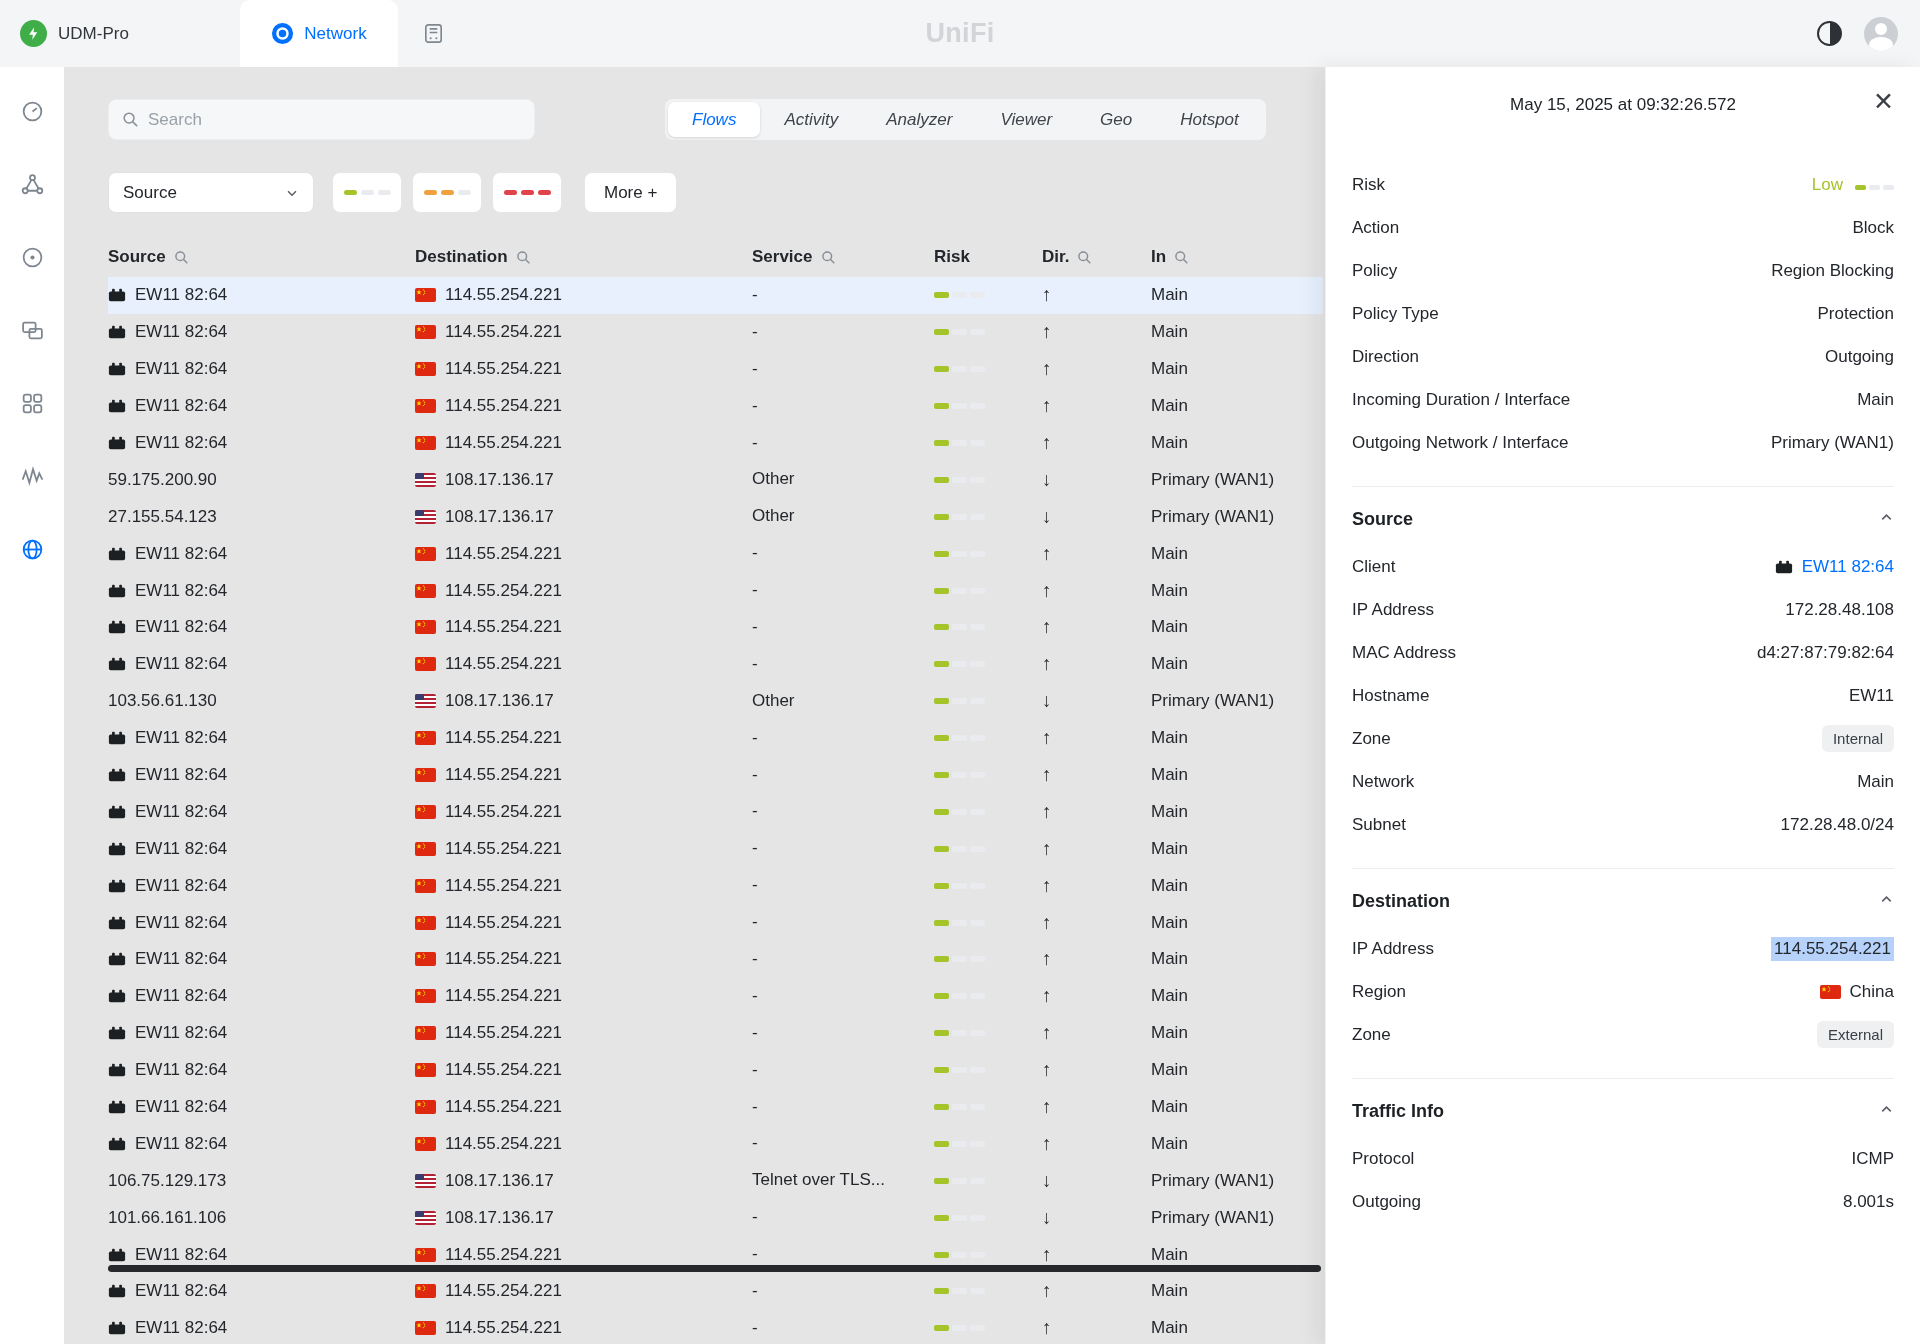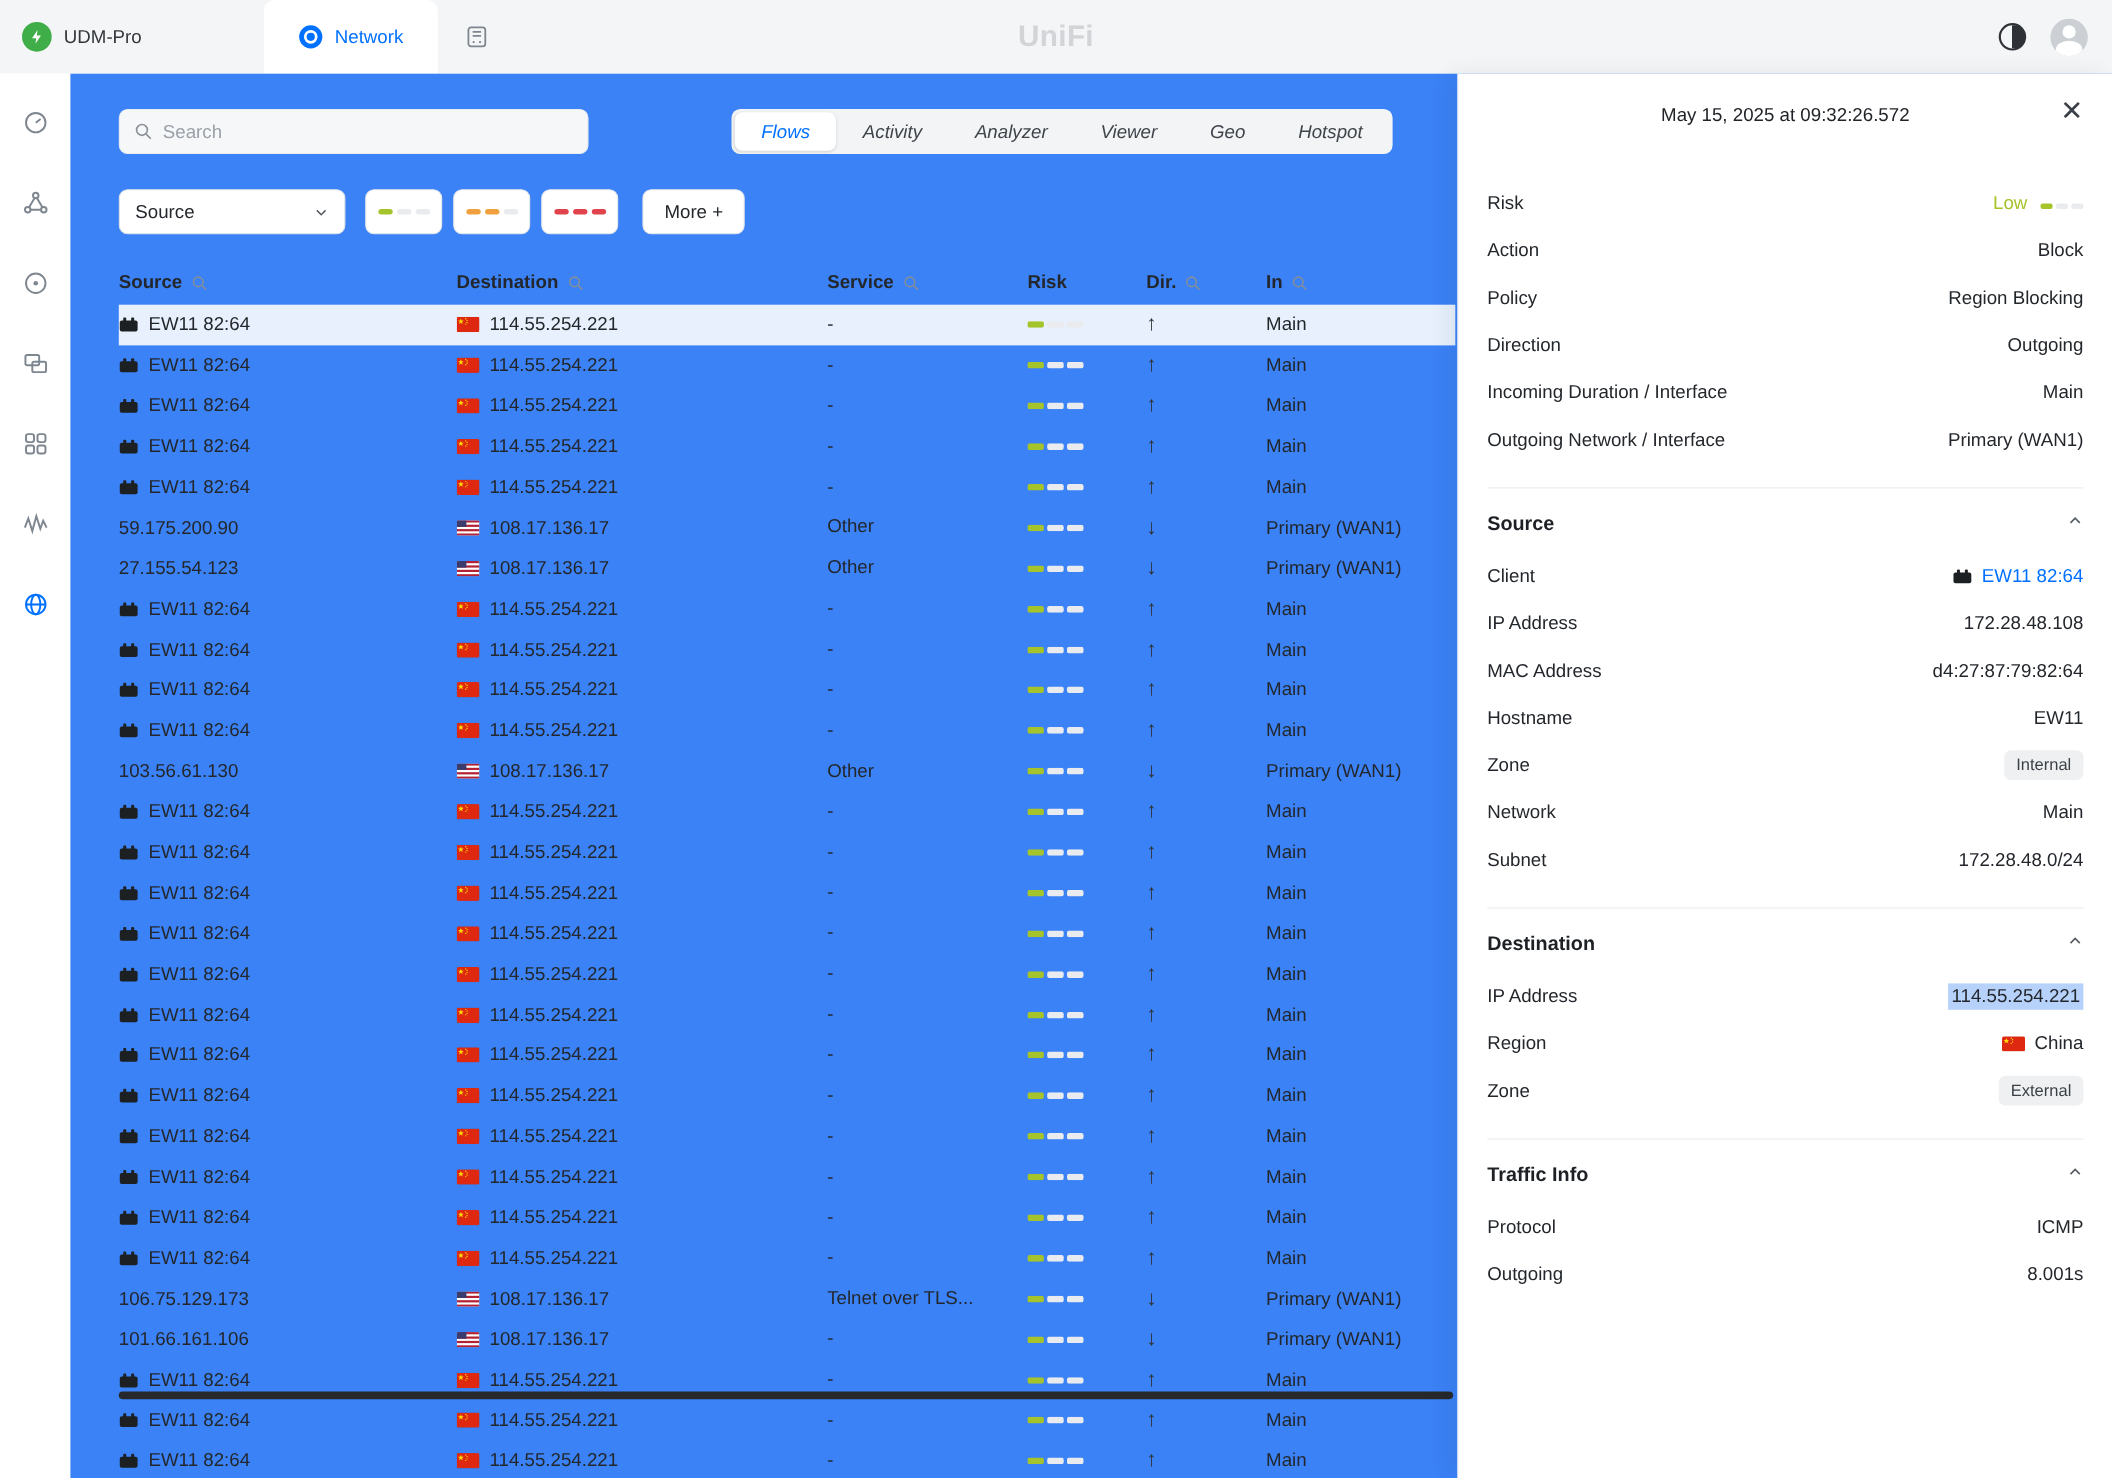--- a/index.html
+++ b/index.html
@@ -26,21 +26,21 @@
   .avatar::after { content:""; position:absolute; left:5px; top:20px; width:24px; height:16px; border-radius:50%; background:#fff; }
 
   
   .rail { position:absolute; left:0; top:67px; bottom:0; width:64px; background:#fff; }
   .rail-inner { display:flex; flex-direction:column; align-items:center; padding-top:26px; gap:37px; }
   .rail-item { width:36px; height:36px; display:flex; align-items:center; justify-content:center; color:#7e868f; cursor:pointer; }
   .rail-item svg { width:25px; height:25px; }
   .rail-item.active { color:#0070ff; }
 
   
-  .main { position:absolute; left:64px; top:67px; right:0; bottom:0; background:#3b82f6; padding-left:44px; }
+  .main { position:absolute; left:64px; top:67px; right:0; bottom:0; background:#e5e5e5; padding-left:44px; }
   .row1 { display:flex; align-items:center; margin-top:32px; }
   .search-box { width:427px; height:41px; background:#f6f7f8; border:1px solid #ebedef; border-radius:8px;
     display:flex; align-items:center; padding:0 13px; gap:9px; }
   .search-box svg { flex:0 0 auto; }
   .search-input { border:none; background:transparent; outline:none; font-size:17px; color:#23272c; width:100%;
     font-family:"Liberation Sans", sans-serif; }
   .search-input::placeholder { color:#9aa1a9; }
   .view-tabs { margin-left:130px; height:41px; background:#f3f4f6; border-radius:8px; display:flex; align-items:center; padding:0 3px; }
   .view-tab { height:35px; padding:0 24px; display:flex; align-items:center; font-size:17px; color:#3f444b; border-radius:7px; cursor:pointer; white-space:nowrap;font-style:italic; }
   .view-tab.active { background:#fff; color:#0070ff; font-weight:500; box-shadow:0 1px 3px rgba(0,0,0,0.14); }
@@ -1287,20 +1287,24 @@
       </div>
       <div class="field-row">
         <span class="field-label">Action</span>
         <span class="field-value">Block</span>
       </div>
       <div class="field-row">
         <span class="field-label">Policy</span>
         <span class="field-value">Region Blocking</span>
       </div>
       <div class="field-row">
+        <span class="field-label">Policy Type</span>
+        <span class="field-value">Protection</span>
+      </div>
+      <div class="field-row">
         <span class="field-label">Direction</span>
         <span class="field-value">Outgoing</span>
       </div>
       <div class="field-row">
         <span class="field-label">Incoming Duration / Interface</span>
         <span class="field-value">Main</span>
       </div>
       <div class="field-row">
         <span class="field-label">Outgoing Network / Interface</span>
         <span class="field-value">Primary (WAN1)</span>

